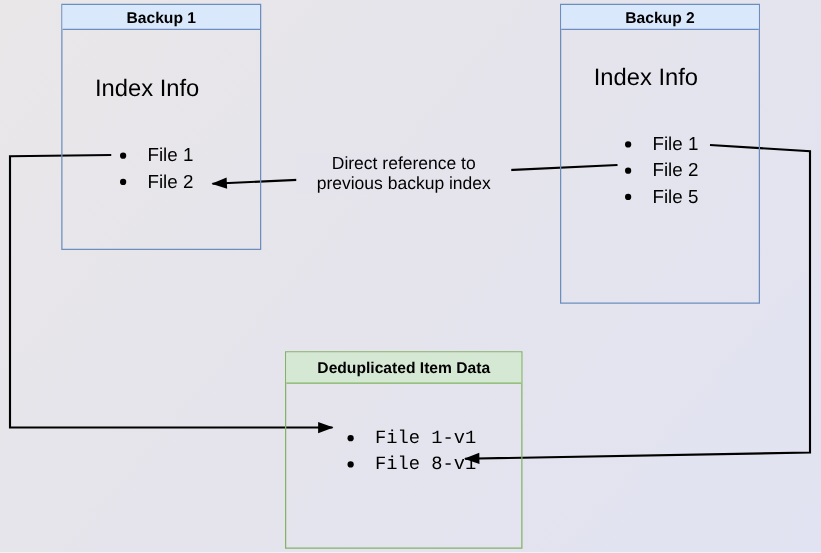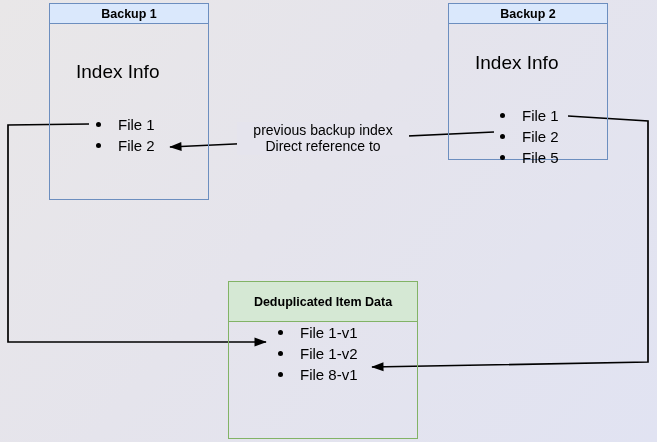--- a/index.html
+++ b/index.html
@@ -38,26 +38,26 @@
     justify-content: center;
     font-weight: bold;
     font-size: 12.5px;
   }
   .box.blue .box-header {
     height: 20px;
     background: #dae8fc;
     border-bottom: 1.5px solid #6c8ebf;
   }
   .box.green .box-header {
-    height: 40px;
+    height: 25px;
     background: #d5e8d4;
     border-bottom: 1.5px solid #82b366;
   }
   #backup1 { left: 49px;  top: 3px;   width: 160px; height: 197px; }
-  #backup2 { left: 448px; top: 3px;   width: 160px; height: 157px; }
+  #backup2 { left: 448px; top: 3px;   width: 160px; height: 240px; }
   #dedup   { left: 228px; top: 281px; width: 190px; height: 158px; }
 
   .subtitle {
     position: absolute;
     font-size: 19px;
     white-space: nowrap;
   }
   #backup1 .subtitle { left: 26px; top: 57px; }
   #backup2 .subtitle { left: 26px; top: 48px; }
 
@@ -80,21 +80,21 @@
     position: absolute;
     left: 0;
     top: 8px;
     width: 5px;
     height: 5px;
     border-radius: 50%;
     background: #000;
   }
   #backup1 ul.file-list { left: 46px; top: 110px; }
   #backup2 ul.file-list { left: 51px; top: 101px; }
-  #dedup   ul.file-list { left: 49px; top: 40px; }
+  #dedup   ul.file-list { left: 49px; top: 58px; font-family: Liberation Mono, monospace; }
 
   .annotation {
     position: absolute;
     left: 237px;
     top: 122px;
     width: 172px;
     text-align: center;
     font-size: 14px;
     line-height: 15.5px;
     background: #e5e4ed;
@@ -136,23 +136,22 @@
       <li>File 1</li>
       <li>File 2</li>
       <li>File 5</li>
     </ul>
   </div>
 
   <div class="box green" id="dedup">
     <div class="box-header">Deduplicated Item Data</div>
     <ul class="file-list">
       <li>File 1-v1</li>
-      <li>File 1-v2</li>
       <li>File 8-v1</li>
     </ul>
   </div>
 
   <div class="annotation">
+    <div>Direct reference to</div>
     <div>previous backup index</div>
-    <div>Direct reference to</div>
   </div>
 
 </div>
 
 </body></html>

